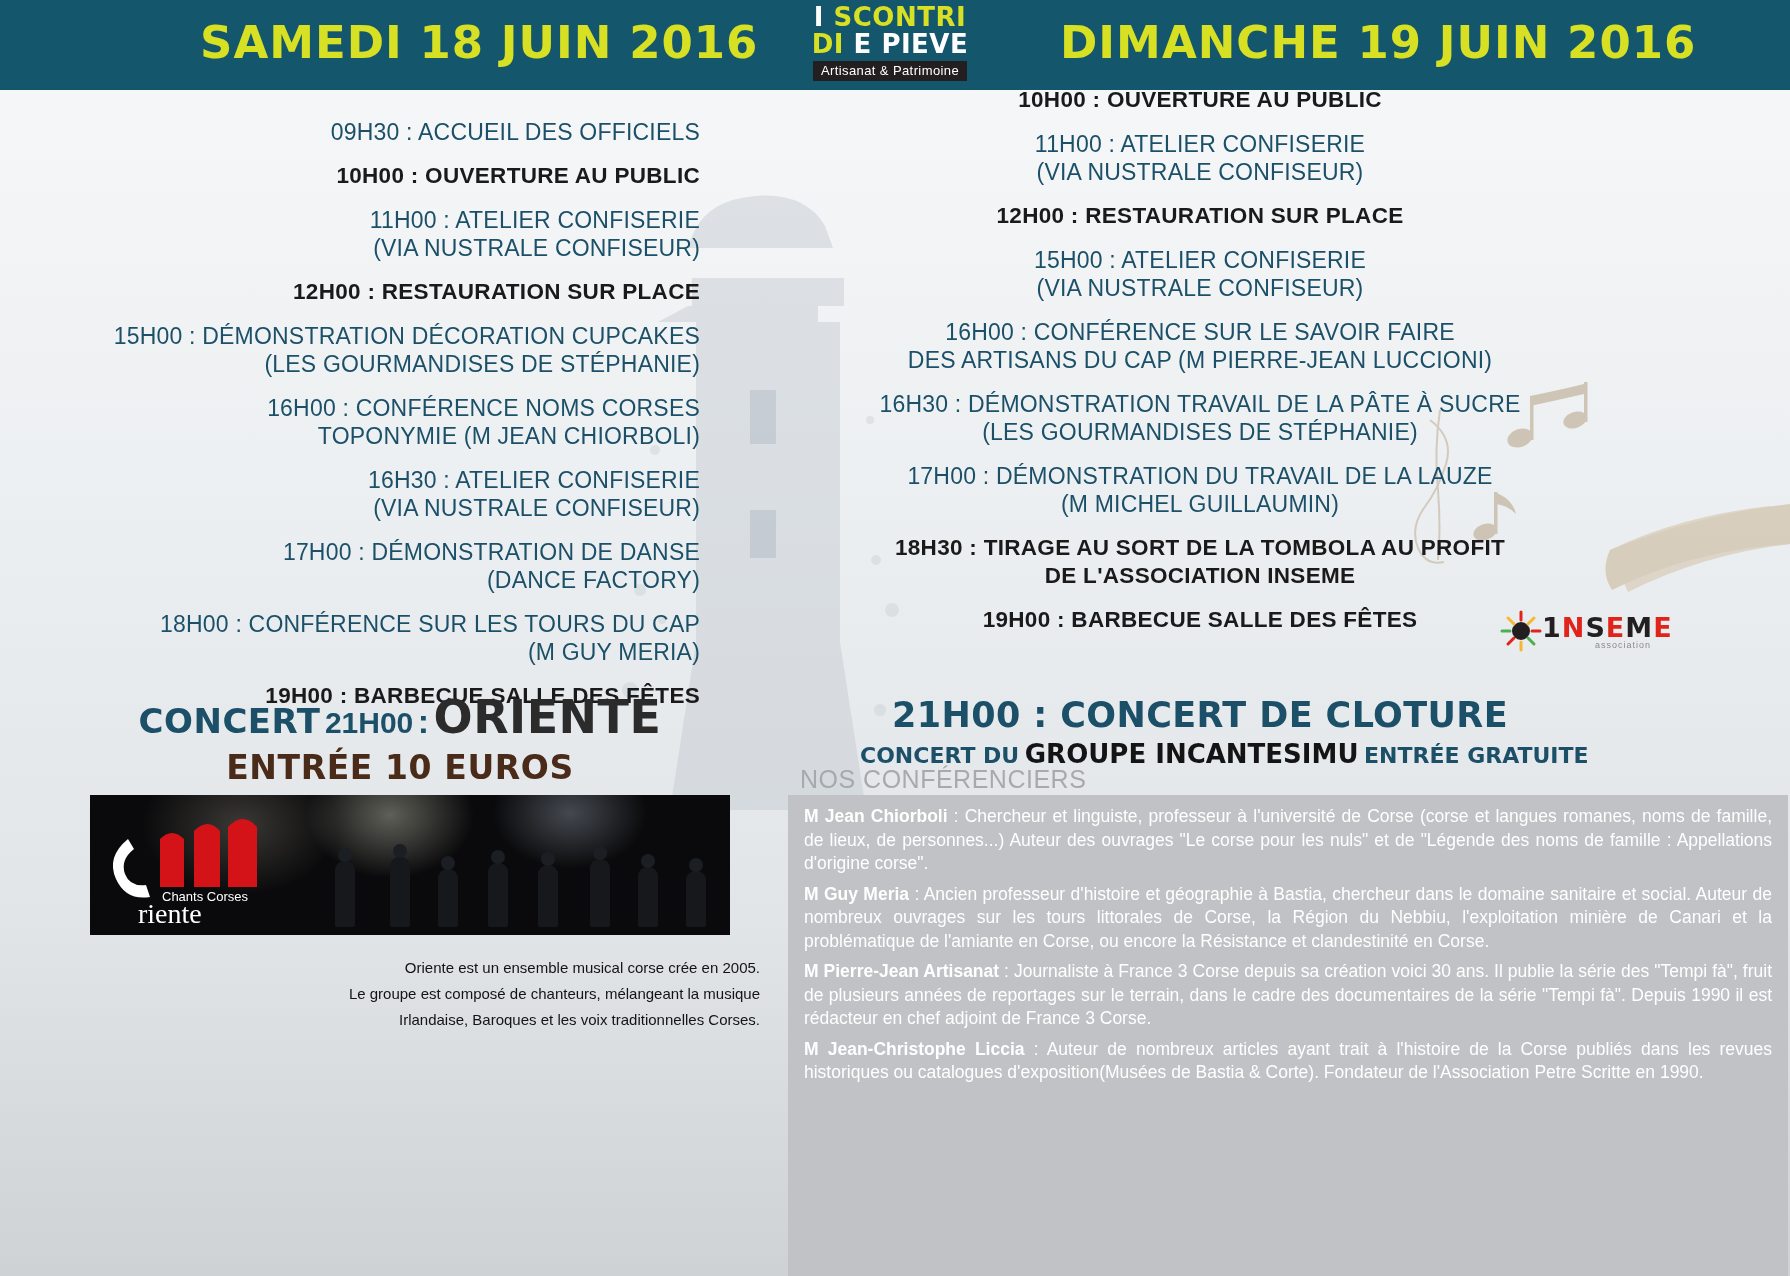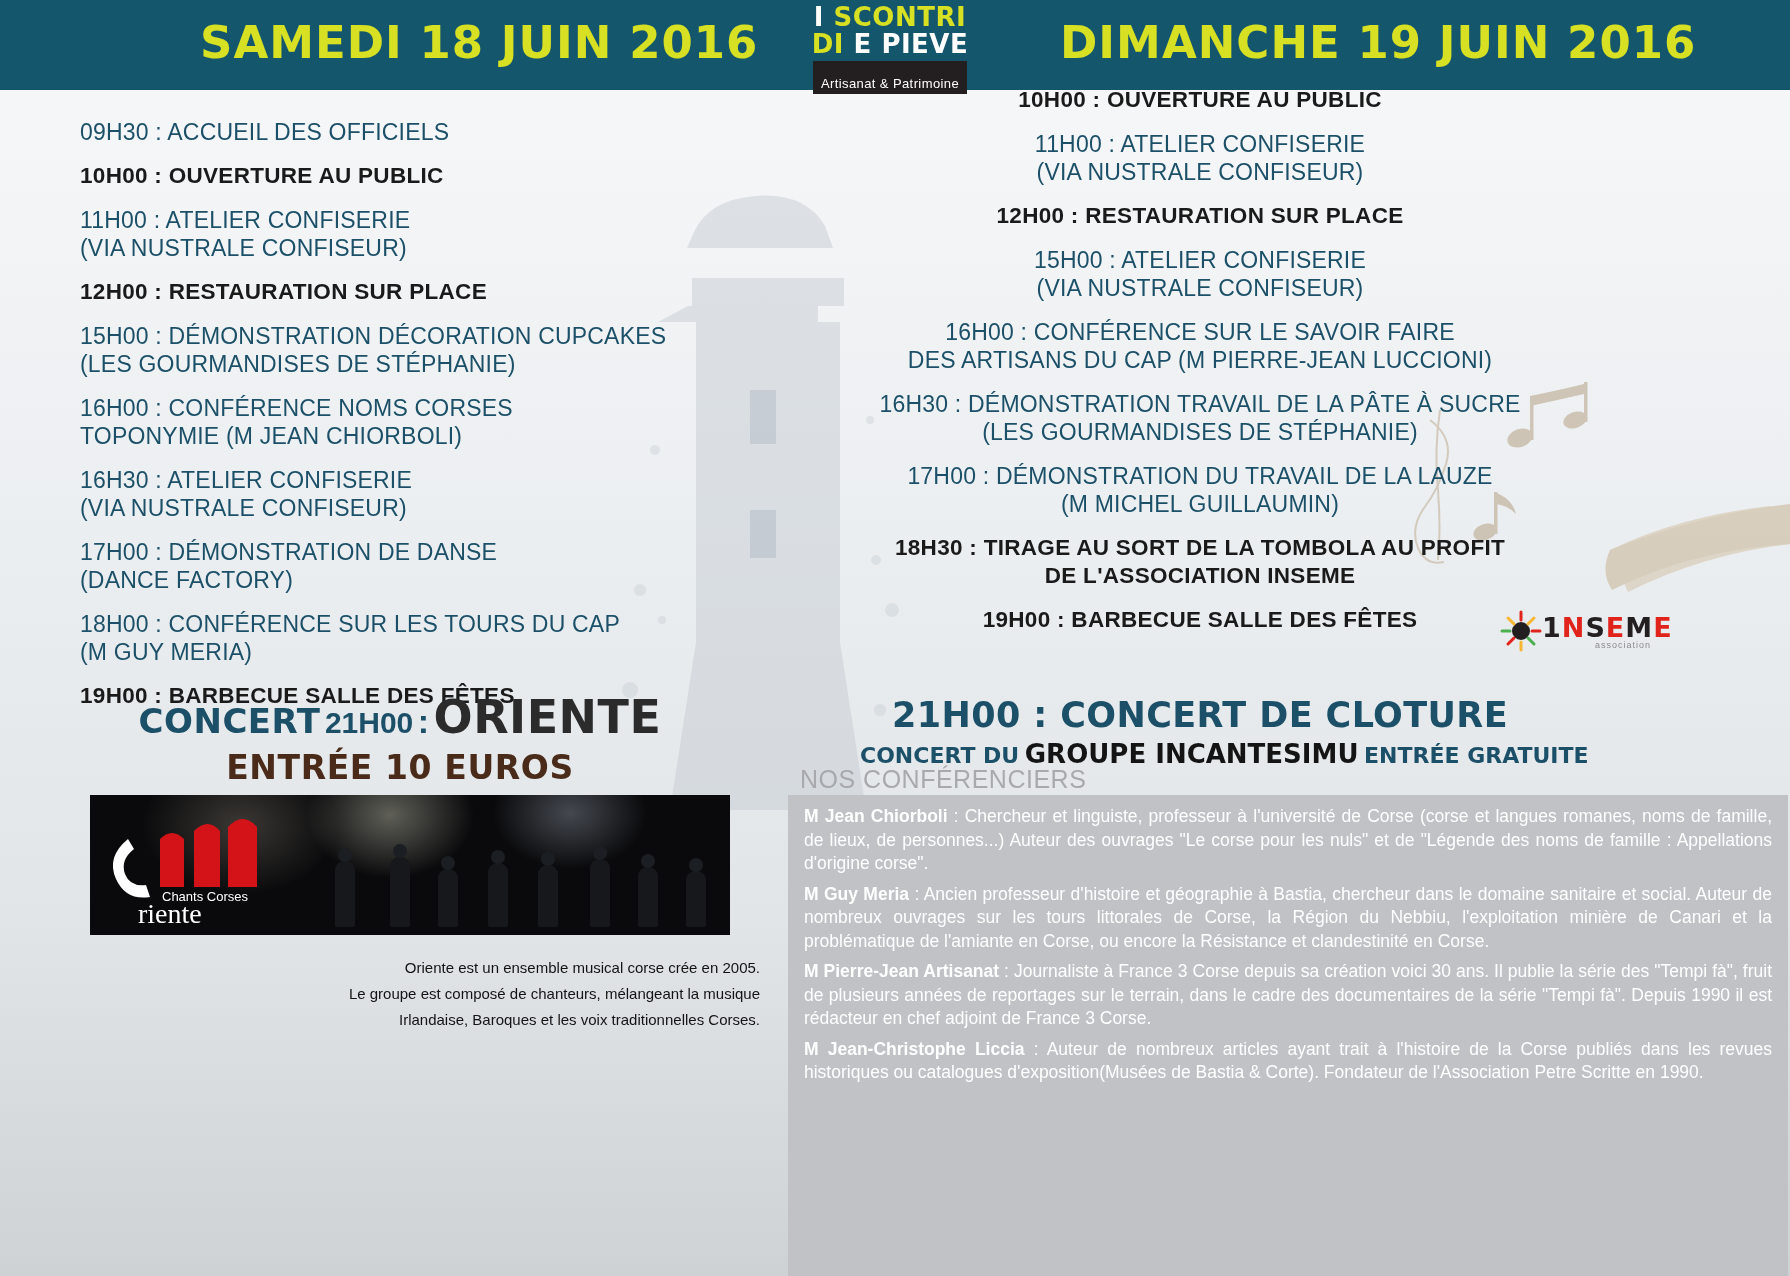--- a/index.html
+++ b/index.html
@@ -64,21 +64,21 @@
   .logo-l1 { color: #ffffff; }
   .logo-l1 .hi { color: #d7e023; }
   .logo-l2 { color: #ffffff; }
   .logo-l2 .hi { color: #d7e023; }
   .logo-sub {
     display: inline-block;
     margin-top: 3px;
     background: #231f20;
     color: #ffffff;
     font-size: 13px;
-    padding: 15px 8px 3px 8px;
+    padding: 2px 8px 3px 8px;
     letter-spacing: 0.4px;
     white-space: nowrap;
   }
 
   
   .bg-art {
     position: absolute;
     inset: 0;
     z-index: 1;
     pointer-events: none;
@@ -98,21 +98,21 @@
     width: 420px;
     height: 300px;
     opacity: 0.75;
   }
 
   
   .col {
     position: absolute;
     z-index: 10;
   }
-  .col-left  { left: 80px;  top: 118px; width: 620px; text-align: left; }
+  .col-left  { left: 80px;  top: 118px; width: 620px; text-align: right; }
   .col-right { left: 860px; top: 86px;  width: 680px; text-align: center; }
 
   .ev {
     color: #1b5068;
     font-size: 23px;
     line-height: 28px;
     letter-spacing: 0.2px;
     margin-bottom: 16px;
     white-space: pre-line;
   }

